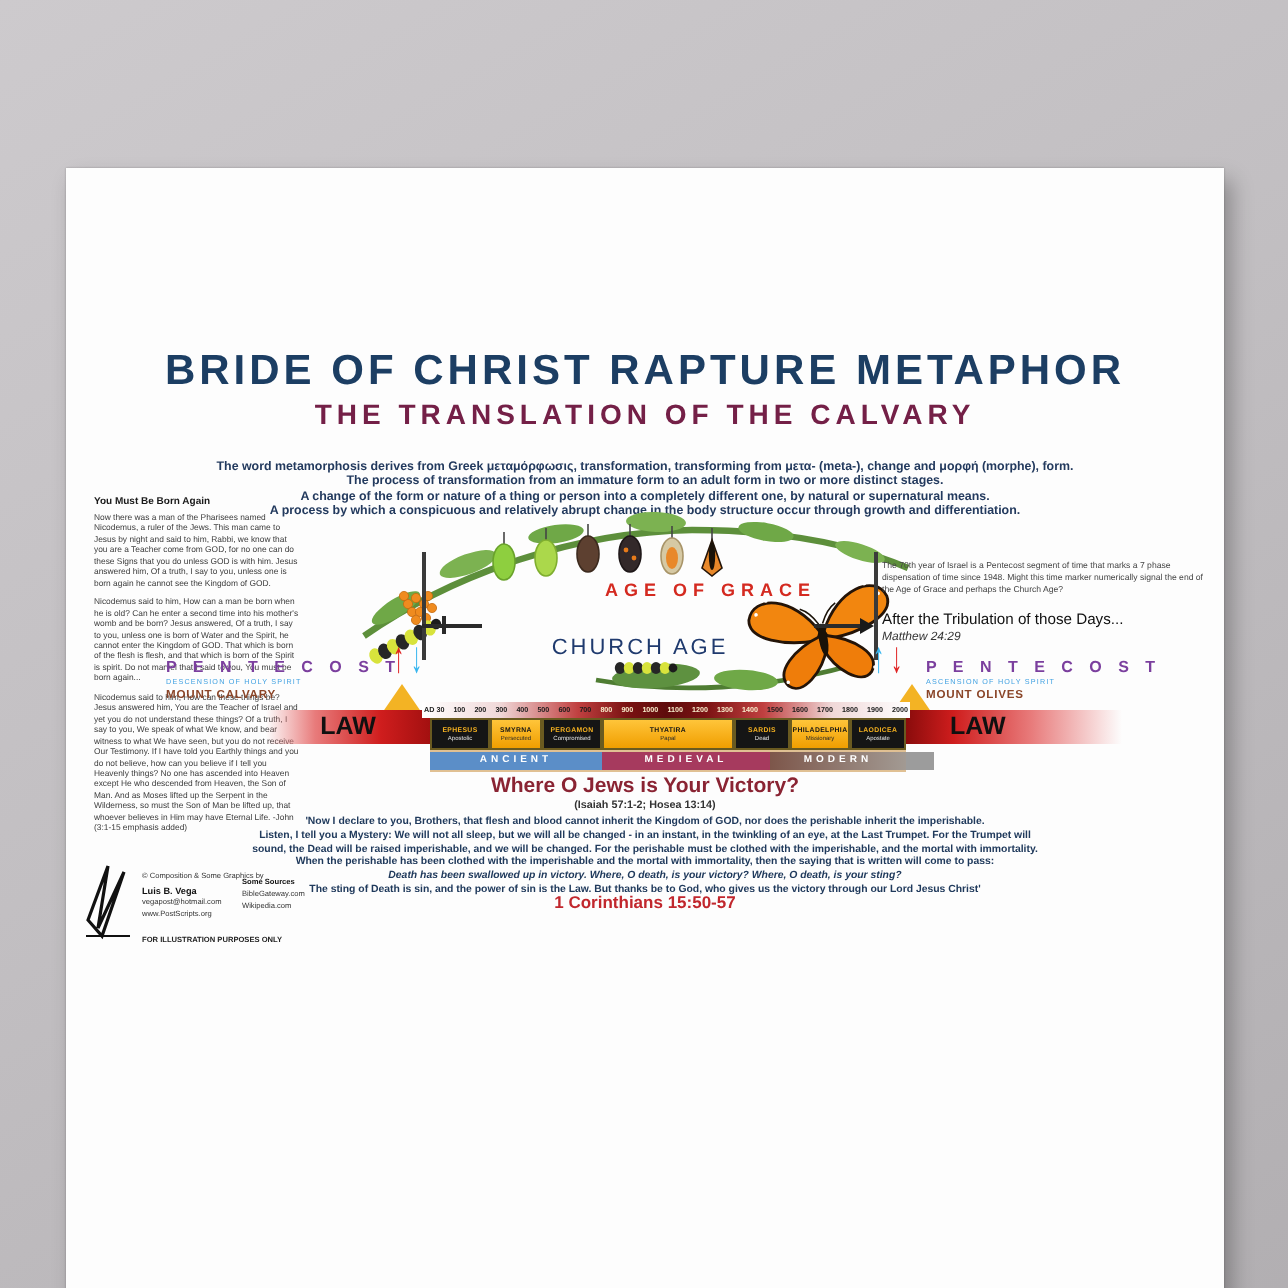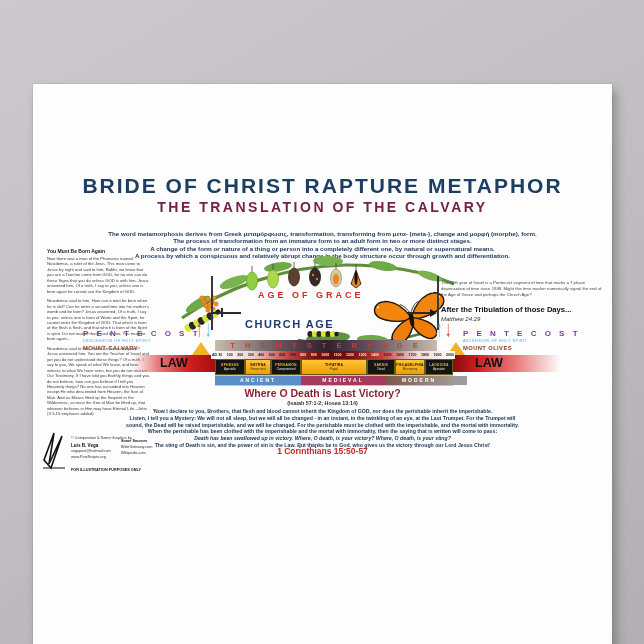--- a/index.html
+++ b/index.html
@@ -13,25 +13,25 @@
     position:absolute;left:33px;top:84px;width:579px;height:570px;
     background:#fdfdfd;box-shadow:4px 6px 10px rgba(0,0,0,.28),0 0 1px rgba(0,0,0,.25);
   }
   .title{left:0;top:90px;width:100%;text-align:center;font-size:21px;font-weight:800;letter-spacing:2px;color:#1c3e63;white-space:nowrap}
   .subtitle{left:0;top:115px;width:100%;text-align:center;font-size:14px;font-weight:800;letter-spacing:2.5px;color:#742047;white-space:nowrap}
   .meta{left:0;top:133px;width:100%;text-align:center;font-size:10px;font-weight:800;letter-spacing:.5px;color:#203a5c}
   .defs{left:58px;top:146px;width:463px;text-align:center;font-size:6.2px;line-height:1.2;color:#233a5e;font-weight:600}
   .left-col{left:14px;top:164px;width:103px;color:#3c3c3c}
   .left-col .lc-h{font-size:5px;font-weight:800;color:#1a1a1a;margin:0 0 2px}
   .lc-p{margin:0 0 4px;font-size:4.2px;line-height:1.3}
-  .age-grace{left:225px;top:206px;width:150px;text-align:left;font-size:9px;font-weight:800;letter-spacing:3px;color:#d42a20}
+  .age-grace{left:225px;top:206px;width:150px;text-align:right;font-size:9px;font-weight:800;letter-spacing:3px;color:#d42a20}
   .seven-fold{left:212px;top:219px;width:150px;text-align:center;font-size:11.5px;font-weight:800;letter-spacing:1px;color:#1f3a6e}
-  .church-age{left:212px;top:234px;width:150px;font-size:11px;font-weight:700;letter-spacing:1.5px;color:#1f3a6e}
+  .church-age{left:212px;top:234px;width:150px;text-align:center;font-size:11px;font-weight:400;letter-spacing:1.5px;color:#1f3a6e}
   .note-right{left:408px;top:196px;width:164px;font-size:4.3px;line-height:1.35;color:#454545}
-  .trib-head{left:408px;top:221px;width:172px;font-size:7.6px;font-weight:700;color:#101010}
+  .trib-head{left:408px;top:221px;width:172px;font-size:7.6px;font-weight:400;color:#101010}
   .trib-ref{left:408px;top:232px;font-size:6px;font-style:italic;color:#333}
   .pent .t{font-size:8px;font-weight:800;letter-spacing:3px;color:#7b3f9e}
   .pent .s{font-size:3.6px;letter-spacing:.6px;color:#42a2e2;margin-top:1px}
   .pent .m{font-size:5.8px;font-weight:800;color:#8a4528;letter-spacing:.4px;margin-top:1.5px}
   .pent-left{left:50px;top:245px}
   .pent-right{left:430px;top:245px}
   .tri{width:0;height:0;border-left:11px solid transparent;border-right:11px solid transparent;border-bottom:16px solid #f3b324}
   .tri-l{left:157px;top:258px}.tri-r{left:412px;top:258px}
   .arrow{font-size:13px;font-weight:800;transform:scale(.9,1.7);line-height:1}
   .ar-red{color:#e02424}.ar-blue{color:#38b6ef}
@@ -205,21 +205,20 @@
   <div class="abs arrow ar-blue a2">↓</div>
   <div class="abs arrow ar-blue a3">↑</div>
   <div class="abs arrow ar-red a4">↓</div>
 
   <div class="abs tri tri-l"></div>
   <div class="abs tri tri-r"></div>
 
   <div class="abs law law-l">LAW</div>
   <div class="abs law law-r">LAW</div>
 
-  <div class="abs banner">T H E   M Y S T E R Y   A G E</div>
   <div class="abs years" id="years">
       <span class="yr">AD 30</span>
       <span class="yr">100</span>
       <span class="yr">200</span>
       <span class="yr">300</span>
       <span class="yr">400</span>
       <span class="yr">500</span>
       <span class="yr">600</span>
       <span class="yr">700</span>
       <span class="yr lt">800</span>
@@ -266,21 +265,21 @@
         <div class="clabel">Apostate</div>
       </div>
     </div>
   <div class="abs eras" id="eras">
       <div class="era" style="width: 86px; background: rgb(91, 142, 200);">ANCIENT</div>
       <div class="era" style="width: 84px; background: rgb(166, 58, 94);">MEDIEVAL</div>
       <div class="era" style="width: 68px; background: linear-gradient(90deg, rgb(125, 86, 74), rgb(162, 154, 147));">MODERN</div>
     </div>
   <div class="abs era-ext"></div>
 
-  <div class="abs v-head">Where O Death is Last Victory?</div>
+  <div class="abs v-head">Where O Jews is Your Victory?</div>
   <div class="abs v-refs">(Isaiah 57:1-2; Hosea 13:14)</div>
   <div class="abs v-lines" id="vlines">
       <div class="v-line">'Now I declare to you, Brothers, that flesh and blood cannot inherit the Kingdom of GOD, nor does the perishable inherit the imperishable.</div>
       <div class="v-line">Listen, I tell you a Mystery: We will not all sleep, but we will all be changed - in an instant, in the twinkling of an eye, at the Last Trumpet. For the Trumpet will</div>
       <div class="v-line">sound, the Dead will be raised imperishable, and we will be changed. For the perishable must be clothed with the imperishable, and the mortal with immortality.</div>
       <div class="v-line">When the perishable has been clothed with the imperishable and the mortal with immortality, then the saying that is written will come to pass:</div>
       <div class="v-line em">Death has been swallowed up in victory. Where, O death, is your victory? Where, O death, is your sting?</div>
       <div class="v-line">The sting of Death is sin, and the power of sin is the Law. But thanks be to God, who gives us the victory through our Lord Jesus Christ'</div>
     </div>
   <div class="abs v-cit">1 Corinthians 15:50-57</div>

